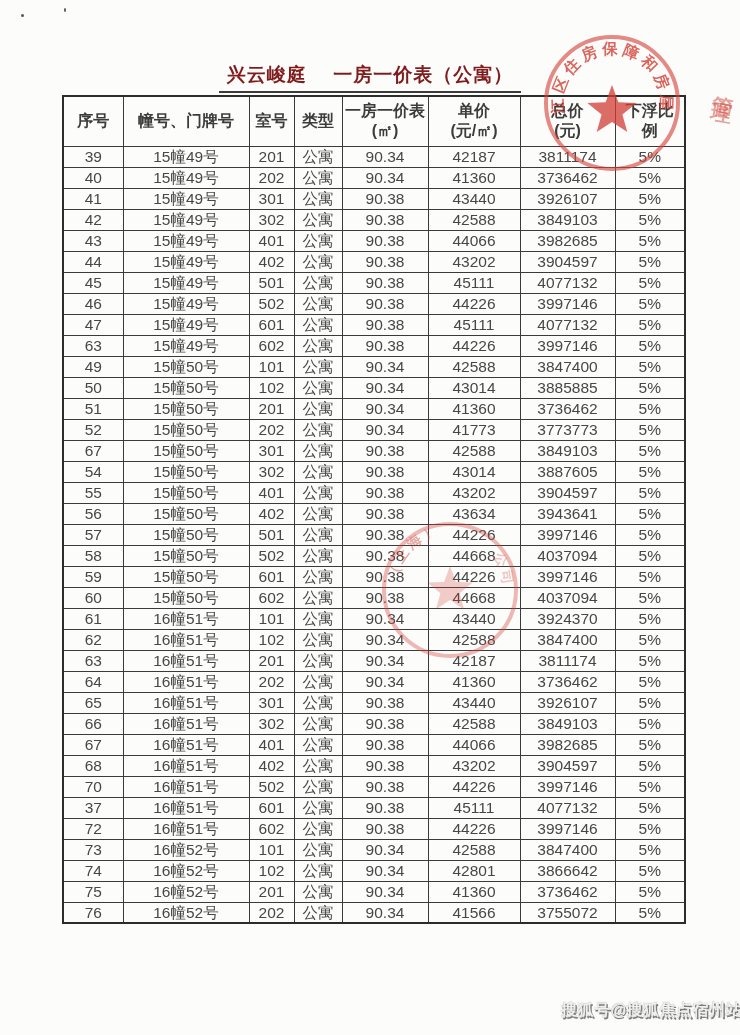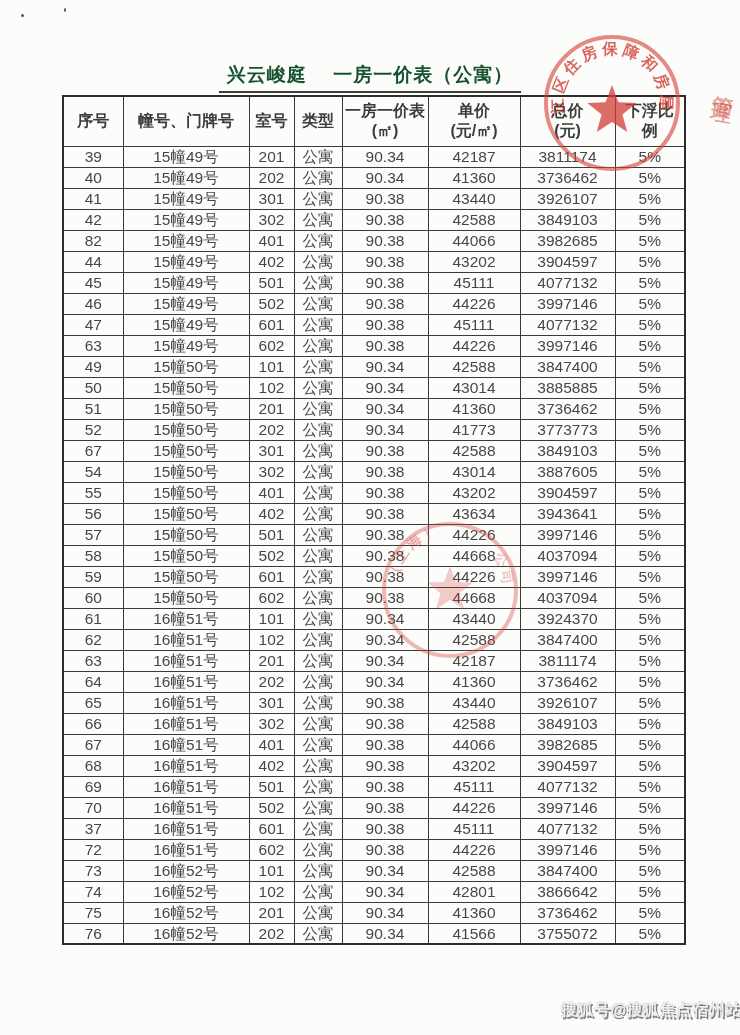--- a/index.html
+++ b/index.html
@@ -8,21 +8,21 @@
     background:#fcfcfb;
     font-family:"Liberation Sans", sans-serif;
     color:#424242;
   }
   .speck{position:absolute;background:#555;border-radius:50%;}
   #speck1{left:21px;top:14px;width:3px;height:3px;}
   #speck2{left:64px;top:8px;width:2px;height:4px;}
 
   .title-wrap{position:absolute;top:62px;left:0;width:740px;text-align:center;}
   .doc-title{
-    display:inline-block;font-size:19px;font-weight:600;color:#14532d;
+    display:inline-block;font-size:19px;font-weight:600;color:#7f1d1d;
     letter-spacing:1px;border-bottom:2px solid #3c3c3c;padding:0 8px 3px 8px;
     white-space:pre;
   }
 
   table.price{
     position:absolute;left:62px;top:95px;width:622px;
     border-collapse:collapse;table-layout:fixed;
     border:2px solid #2c2c2c;
   }
   table.price th, table.price td{
@@ -131,21 +131,21 @@
     <td>42</td>
     <td>15幢49号</td>
     <td>302</td>
     <td>公寓</td>
     <td>90.38</td>
     <td>42588</td>
     <td>3849103</td>
     <td>5%</td>
   </tr>
       <tr>
-    <td>82</td>
+    <td>43</td>
     <td>15幢49号</td>
     <td>401</td>
     <td>公寓</td>
     <td>90.38</td>
     <td>44066</td>
     <td>3982685</td>
     <td>5%</td>
   </tr>
       <tr>
     <td>44</td>
@@ -388,30 +388,20 @@
     <td>5%</td>
   </tr>
       <tr>
     <td>68</td>
     <td>16幢51号</td>
     <td>402</td>
     <td>公寓</td>
     <td>90.38</td>
     <td>43202</td>
     <td>3904597</td>
-    <td>5%</td>
-  </tr>
-      <tr>
-    <td>69</td>
-    <td>16幢51号</td>
-    <td>501</td>
-    <td>公寓</td>
-    <td>90.38</td>
-    <td>45111</td>
-    <td>4077132</td>
     <td>5%</td>
   </tr>
       <tr>
     <td>70</td>
     <td>16幢51号</td>
     <td>502</td>
     <td>公寓</td>
     <td>90.38</td>
     <td>44226</td>
     <td>3997146</td>

